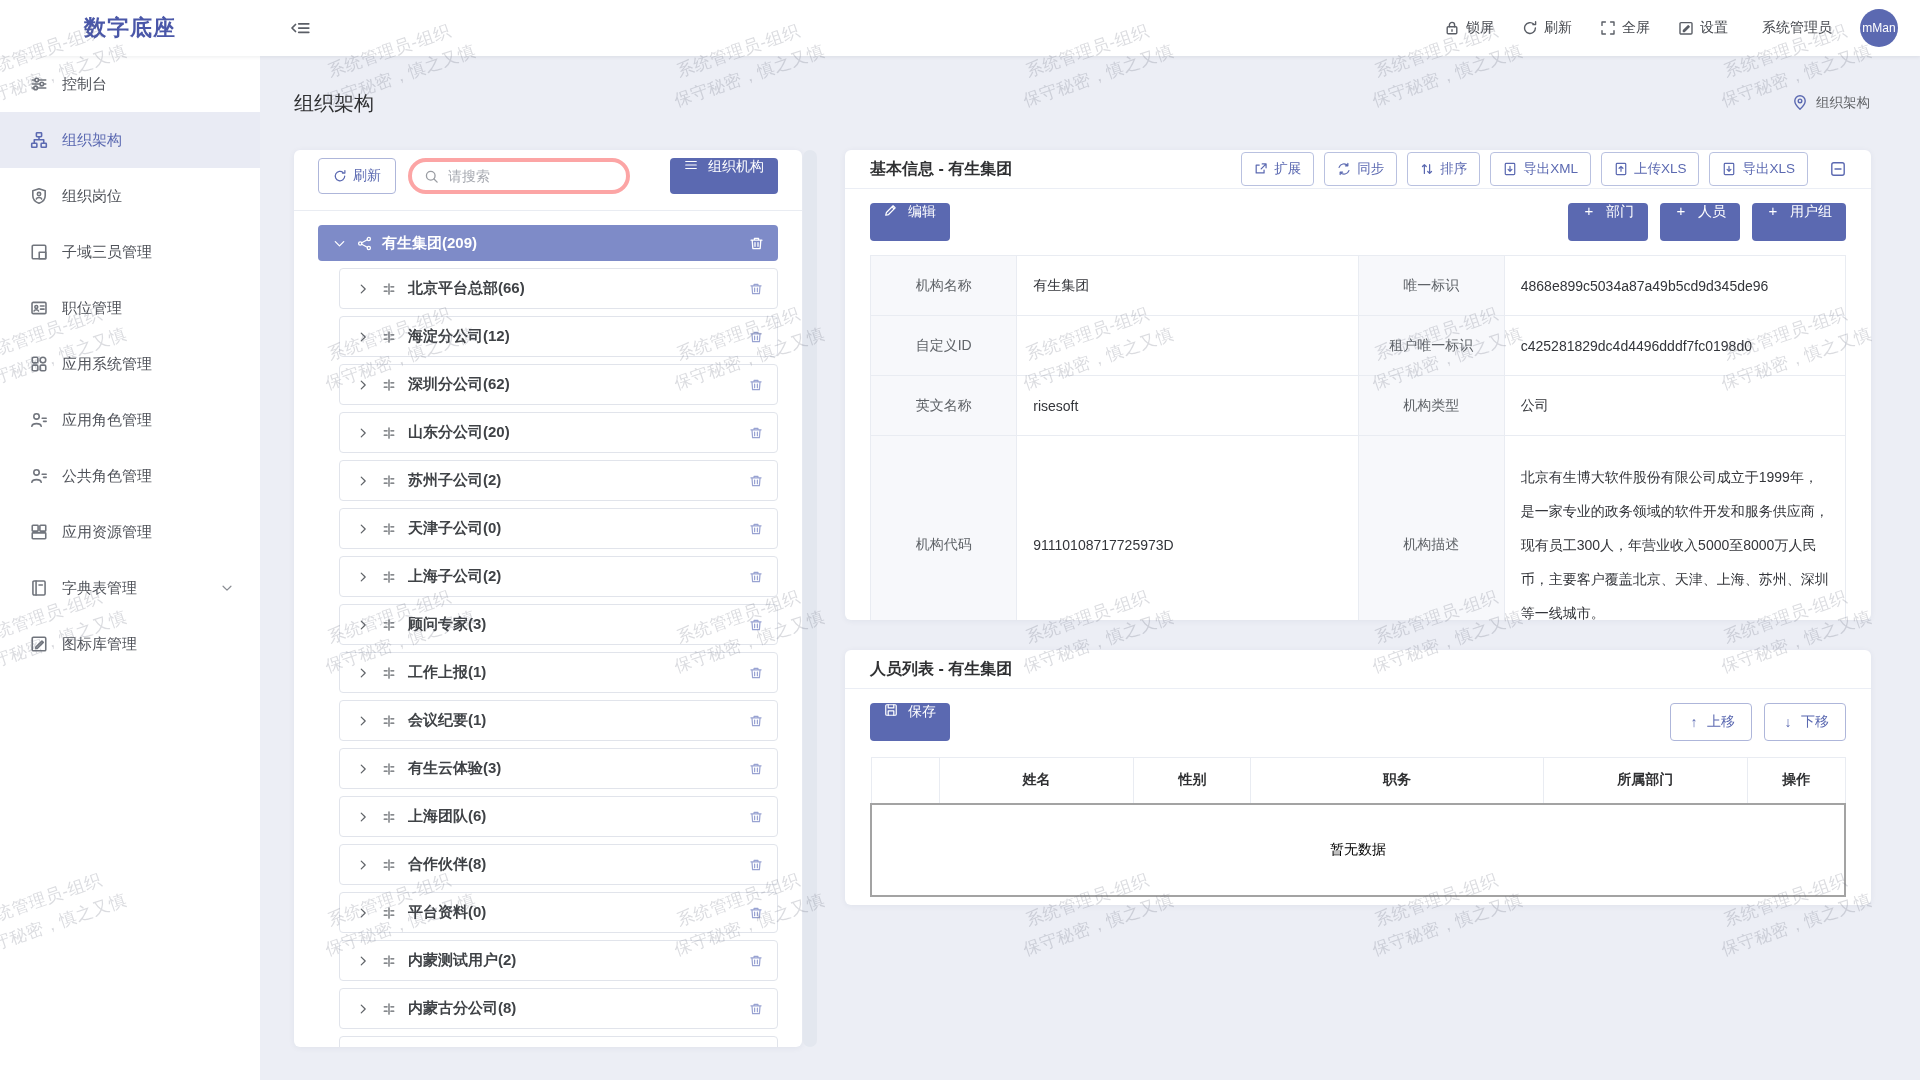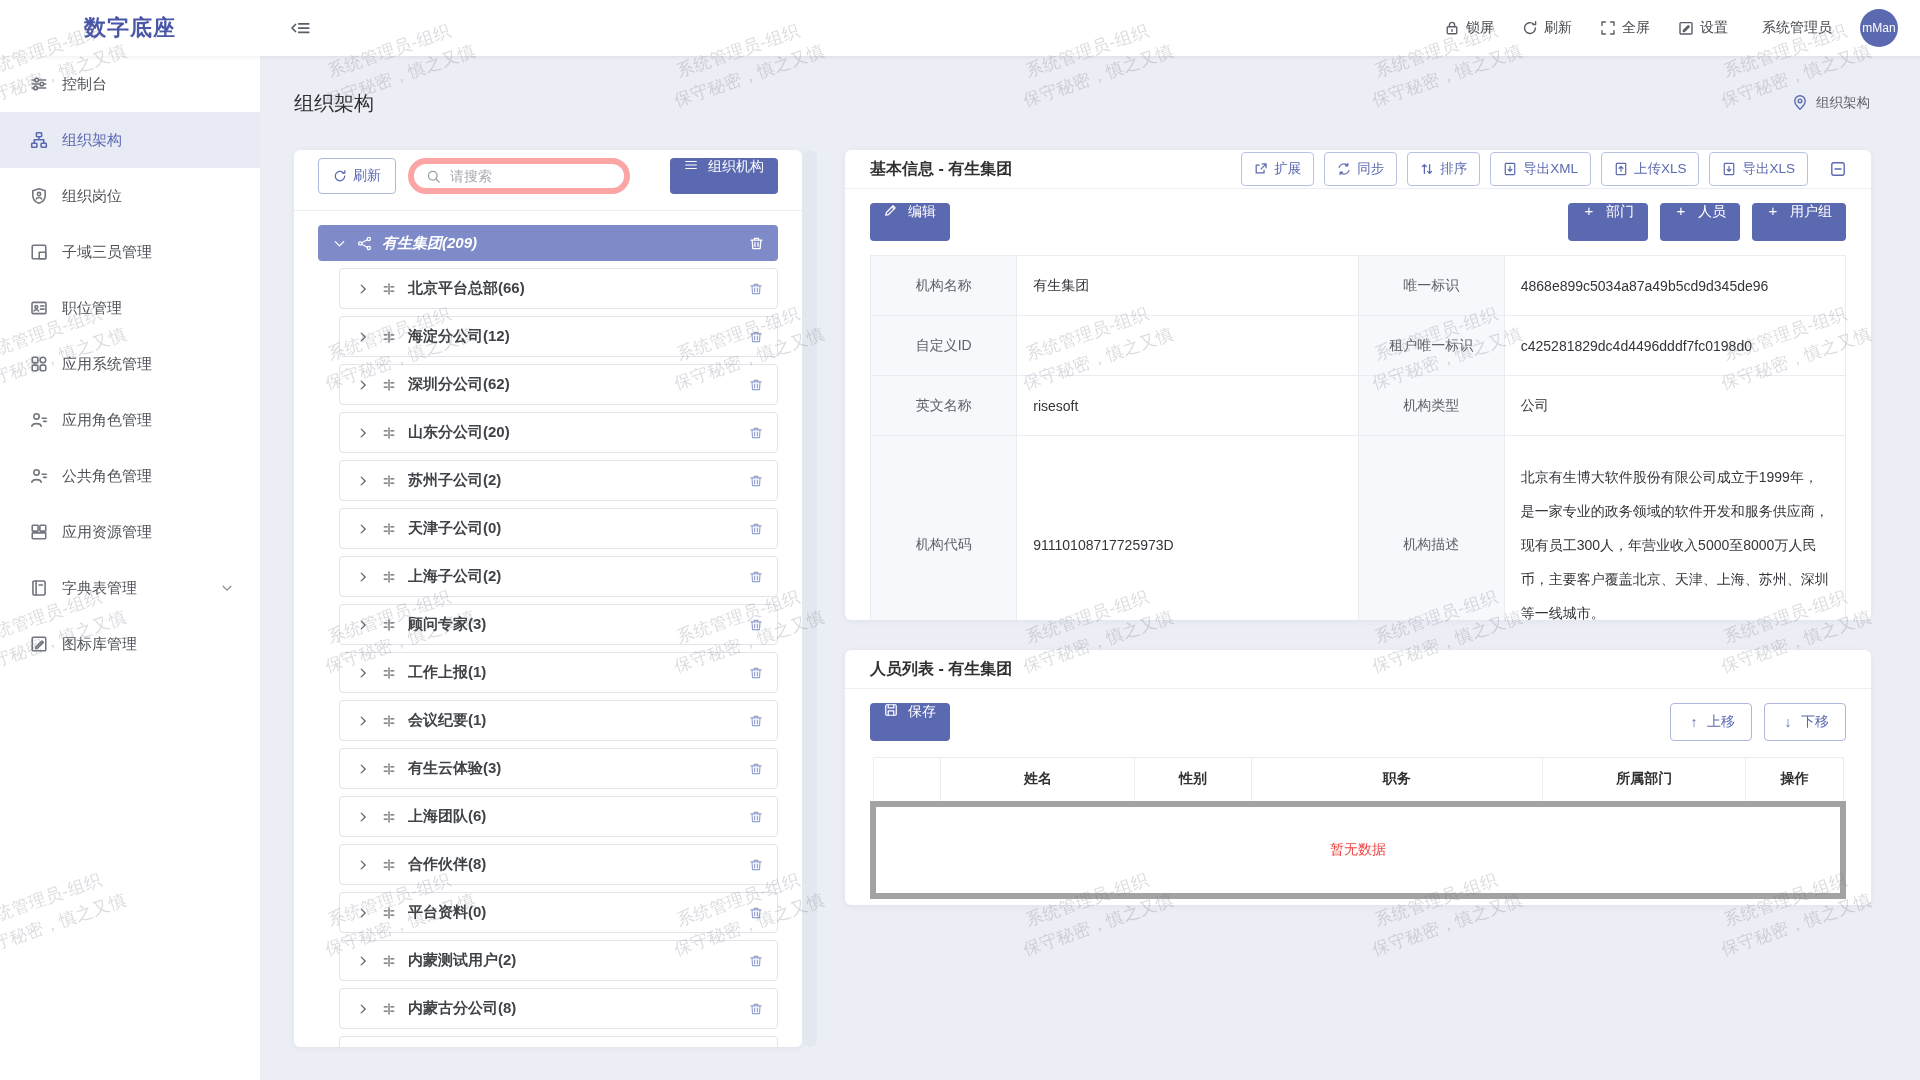--- a/index.html
+++ b/index.html
@@ -38,34 +38,34 @@
   .crumb .icon{color:#5b69b1;width:16px;height:16px;}
   .columns{display:flex;align-items:stretch;padding:0 49px 0 34px;height:897px;}
 
   
   .tree-card{width:508px;flex-shrink:0;background:#fff;border-radius:6px;padding:0 24px;
     box-shadow:0 1px 6px rgba(31,45,90,.06);display:flex;flex-direction:column;overflow:hidden;}
   .tree-toolbar{margin-top:8px;height:36px;display:flex;align-items:center;gap:12px;}
   .btn-outline{height:36px;display:inline-flex;align-items:center;gap:6px;padding:0 14px;
     border:1px solid #aeb6da;border-radius:4px;background:#fff;color:#5b69b1;font-size:14px;cursor:pointer;}
   .btn-outline .icon{width:14px;height:14px;}
-  .search-box{height:36px;width:222px;border:6px solid #fca5a5;border-radius:18px;display:flex;
+  .search-box{height:36px;width:222px;border:4px solid #fca5a5;border-radius:18px;display:flex;
     align-items:center;padding:0 12px;gap:7px;background:#fff;}
   .search-box .icon{width:15px;height:15px;color:#9a9da3;}
   .search-box input{border:none;outline:none;flex:1;font-size:14px;color:#333;width:100%;
     font-family:inherit;background:transparent;}
   .search-box input::placeholder{color:#a8abb2;}
   .btn-solid{height:36px;display:inline-flex;justify-content:center;gap:10px;
     padding:0 14px;border:none;border-radius:4px;background:#5b69b1;color:#fff;font-size:14px;cursor:pointer;}
   .btn-solid .icon{width:14px;height:14px;}
   .tree-org-btn{margin-left:auto;}
   .tree-divider{border-bottom:1px solid #e9ecf2;margin:16px -24px 0;}
   .tree-list{flex:1;overflow:hidden;padding-top:14px;}
   .tree-root{height:36px;background:#7e8bc8;border-radius:4px;display:flex;align-items:center;
-    padding:0 14px;gap:10px;color:#fff;font-size:15px;font-weight:600;cursor:pointer;font-style:italic;}
+    padding:0 14px;gap:10px;color:#fff;font-size:15px;font-weight:600;cursor:pointer;}
   .tree-root .icon{width:15px;height:15px;color:#fff;}
   .tree-root .trash{margin-left:auto;}
   .tree-row{margin-left:21px;margin-top:7px;height:41px;border:1px solid #e1e4eb;border-radius:4px;
     display:flex;align-items:center;padding:0 14px 0 16px;gap:12px;background:#fff;cursor:pointer;}
   .tree-row .icon{width:14px;height:14px;color:#5f6368;}
   .tree-row .label{font-size:15px;font-weight:600;color:#3f4246;}
   .tree-row .trash{margin-left:auto;color:#99a3d2;}
   .trash{width:15px;height:15px;cursor:pointer;}
   .scroll-strip{width:14px;margin-left:1px;background:#e3e7ef;border-radius:7px;height:100%;}
 
@@ -91,21 +91,21 @@
 
   .info-table{margin-top:14px;width:100%;border-collapse:collapse;font-size:14px;table-layout:fixed;}
   .info-table td{border:1px solid #e9ecf2;}
   .info-table tr{height:60px;}
   .lbl{background:#f7f8fb;color:#5f6368;text-align:center;width:15%;}
   .val{padding:6px 16px;color:#33353a;width:35%;}
   .desc{line-height:34px;padding:24px 16px;}
 
   .person-table{margin-top:16px;width:100%;border-collapse:collapse;font-size:14px;table-layout:fixed;}
   .person-table th{border:1px solid #e9ecf2;height:46px;font-weight:600;color:#303133;background:#fff;}
-  .person-table td{border:6px solid #a3a3a3;height:92px;text-align:center;color:#ef4444;}
+  .person-table td{border:2px solid #a3a3a3;height:92px;text-align:center;color:#000000;}
 
   
   .wm-layer{position:absolute;inset:0;z-index:60;pointer-events:none;overflow:hidden;}
   .wm{position:absolute;transform:rotate(-19deg);color:rgba(105,110,125,.24);
     font-size:17px;line-height:27px;white-space:nowrap;letter-spacing:.5px;}
   .wm .l2{margin-left:-12px;}
 </style>
 </head>
 <body>
 

